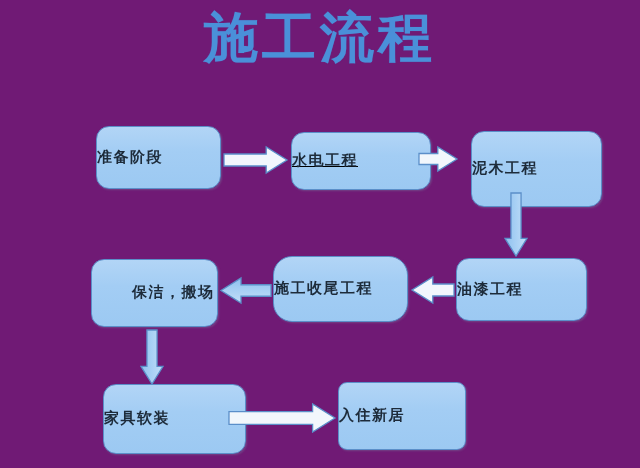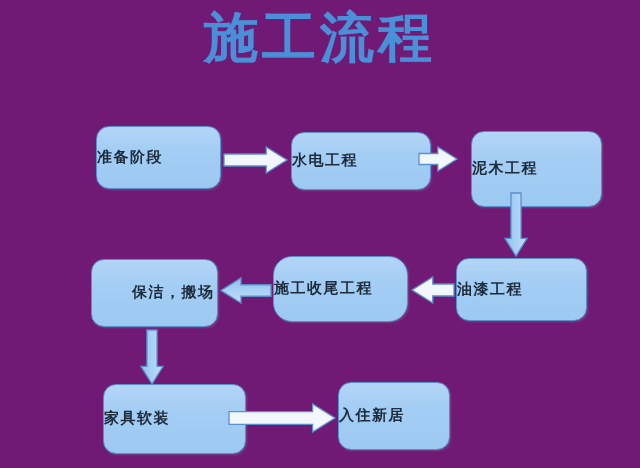--- a/index.html
+++ b/index.html
@@ -65,39 +65,39 @@
 <body>
 
 <div id="canvas">
 
   <div class="title">施工流程</div>
 
   <div id="nodes-layer">
       <div class="node" style="left: 96px; top: 126px; width: 125px; height: 63px;">
         <div class="node-label">准备阶段</div>
       </div>
-      <div class="node" style="left: 291px; top: 132px; width: 140px; height: 58px;">
+      <div class="node" style="left: 291px; top: 132px; width: 140px; height: 58px; text-decoration: underline;">
         <div class="node-label">水电工程</div>
       </div>
       <div class="node" style="left: 471px; top: 131px; width: 131px; height: 76px;">
         <div class="node-label">泥木工程</div>
       </div>
       <div class="node" style="left: 456px; top: 258px; width: 131px; height: 63px;">
         <div class="node-label">油漆工程</div>
       </div>
       <div class="node" style="left: 273px; top: 256px; width: 135px; height: 66px; border-radius: 19px;">
         <div class="node-label">施工收尾工程</div>
       </div>
       <div class="node" style="left: 91px; top: 259px; width: 127px; height: 68px; padding-left: 40px;">
         <div class="node-label">保洁，搬场</div>
       </div>
       <div class="node" style="left: 103px; top: 384px; width: 143px; height: 70px;">
         <div class="node-label">家具软装</div>
       </div>
-      <div class="node" style="left: 338px; top: 382px; width: 112px; height: 68px;">
+      <div class="node" style="left: 338px; top: 382px; width: 128px; height: 68px; border-radius: 9px;">
         <div class="node-label">入住新居</div>
       </div>
     </div>
   <div id="arrows-layer">
       <div class="arrow" style="left: 224px; top: 147px; width: 63px; height: 26px;">
         <svg width="63" height="26" viewBox="0 0 63 26">
       <defs>
         <linearGradient id="gradSolid" x1="0" y1="0" x2="0" y2="1">
           <stop offset="0%" stop-color="#c3def8"></stop>
           <stop offset="55%" stop-color="#a6cff4"></stop>

